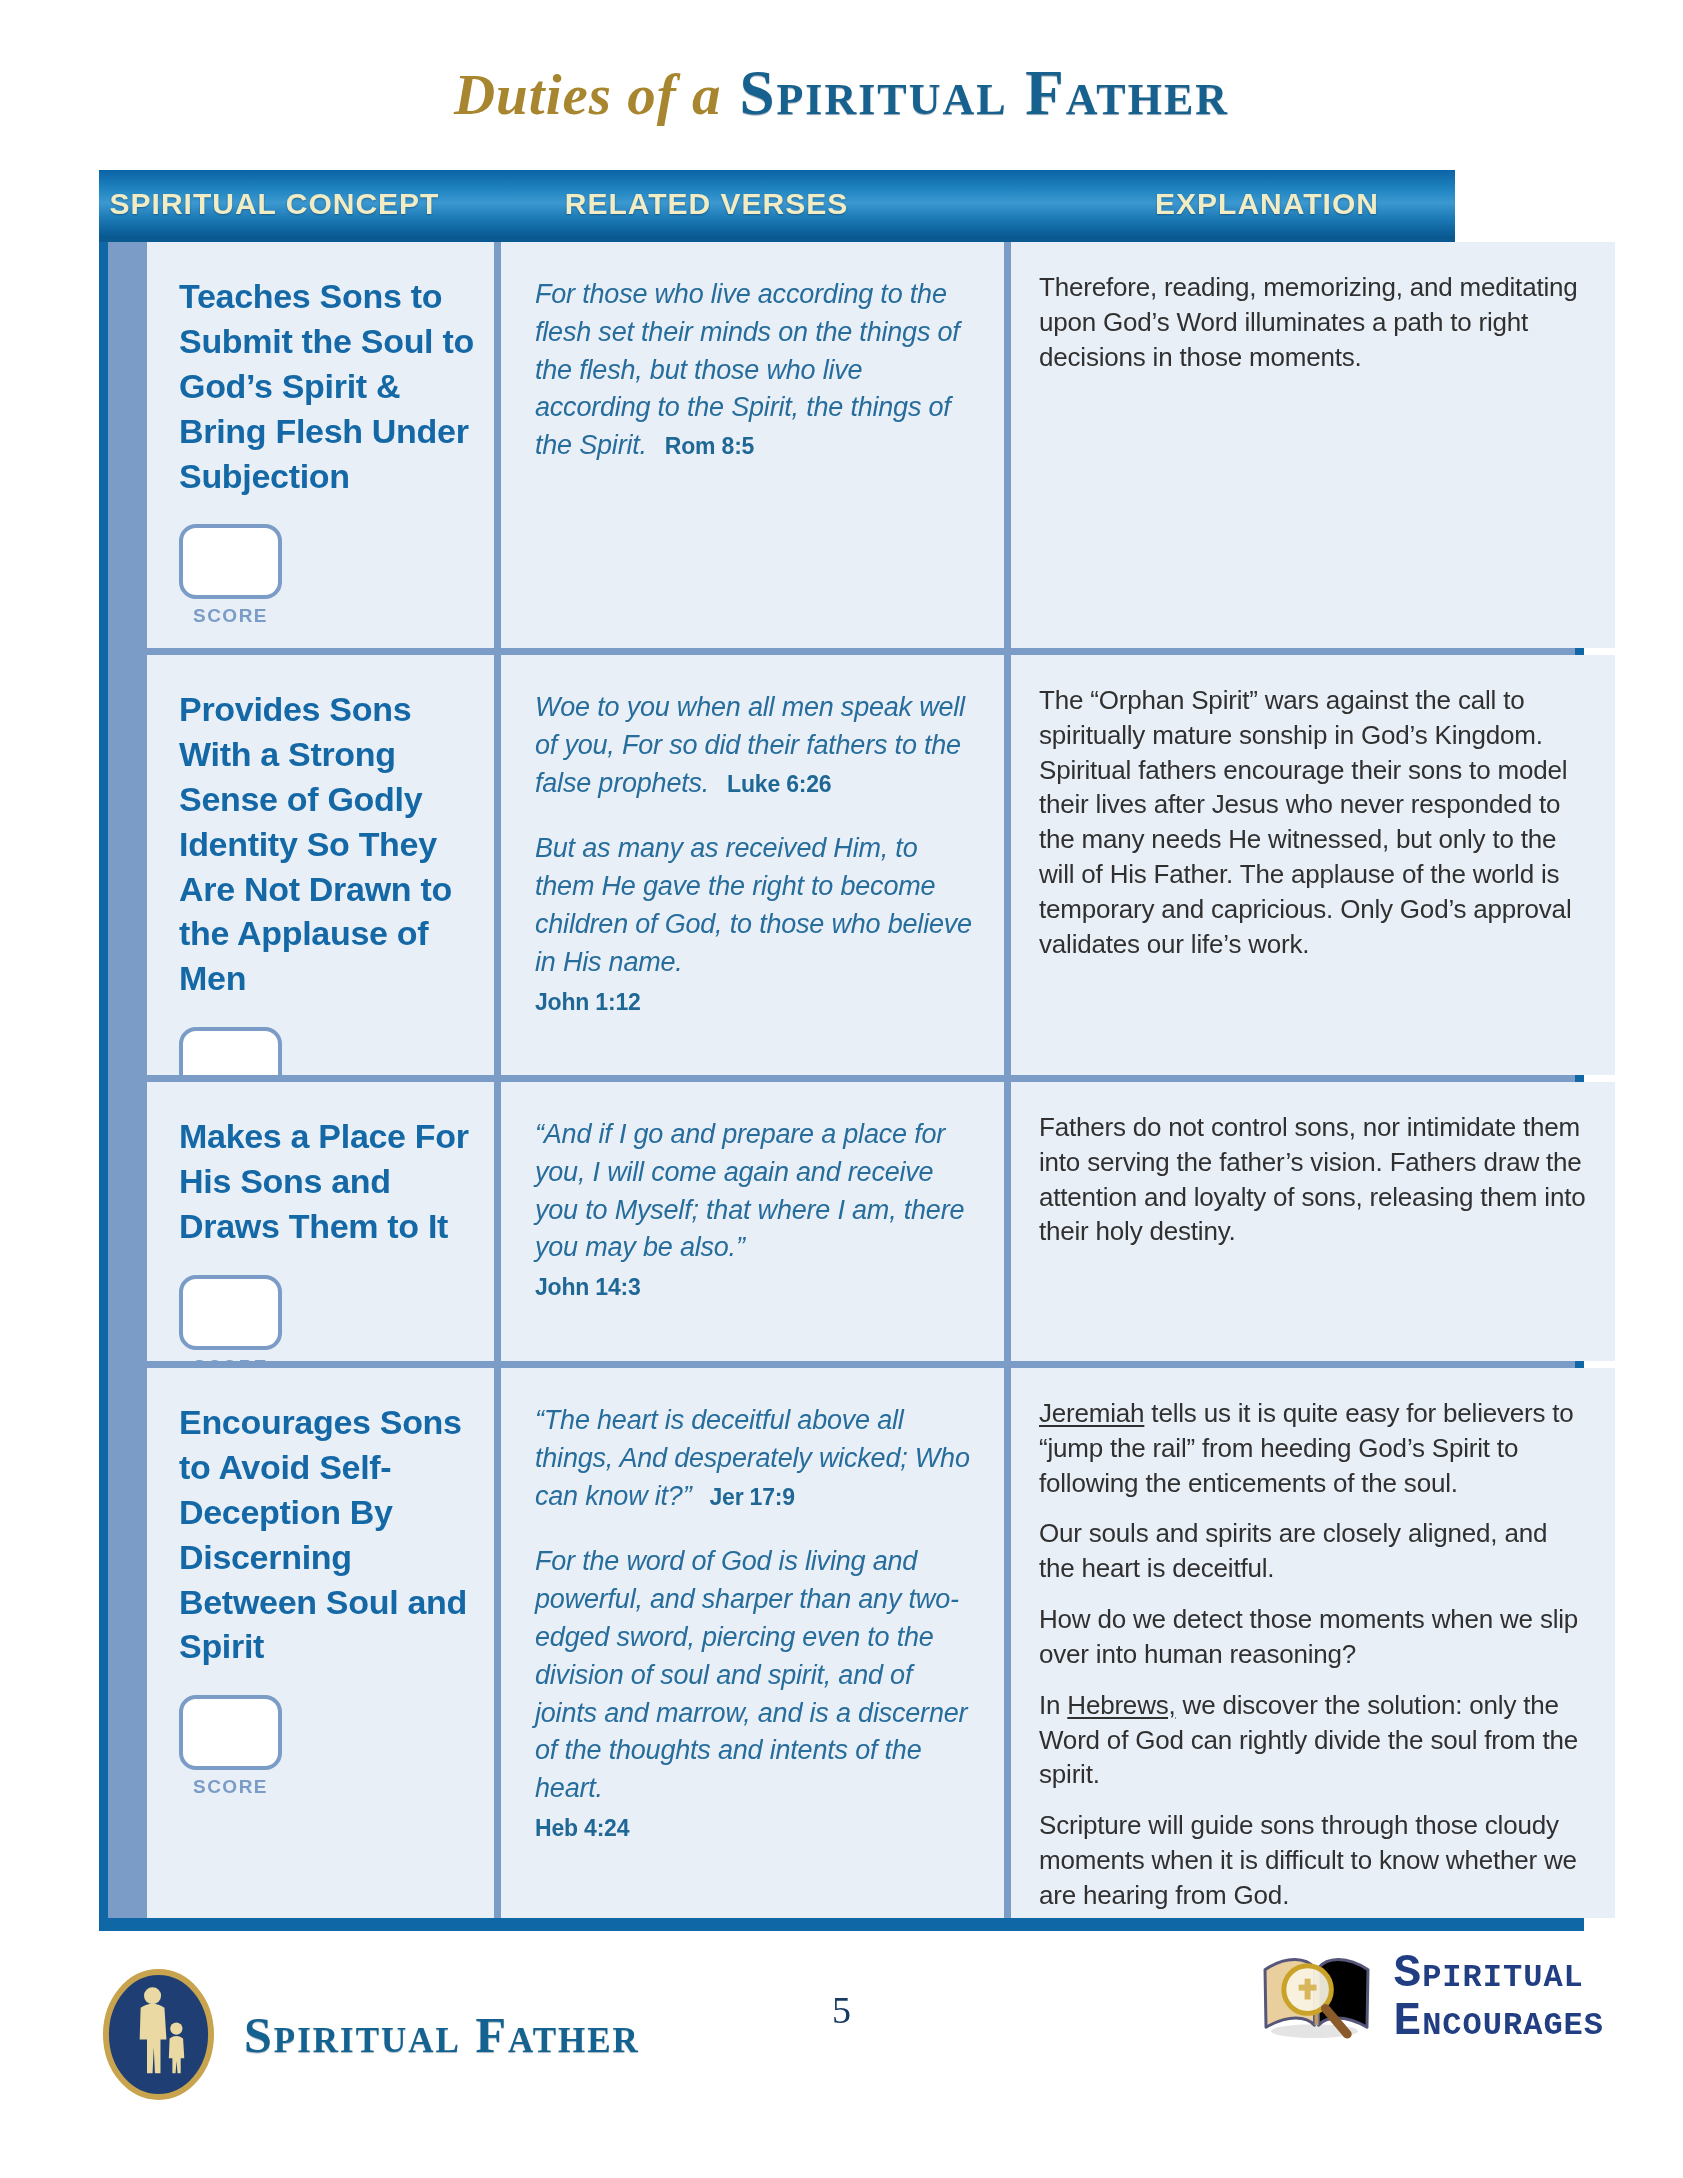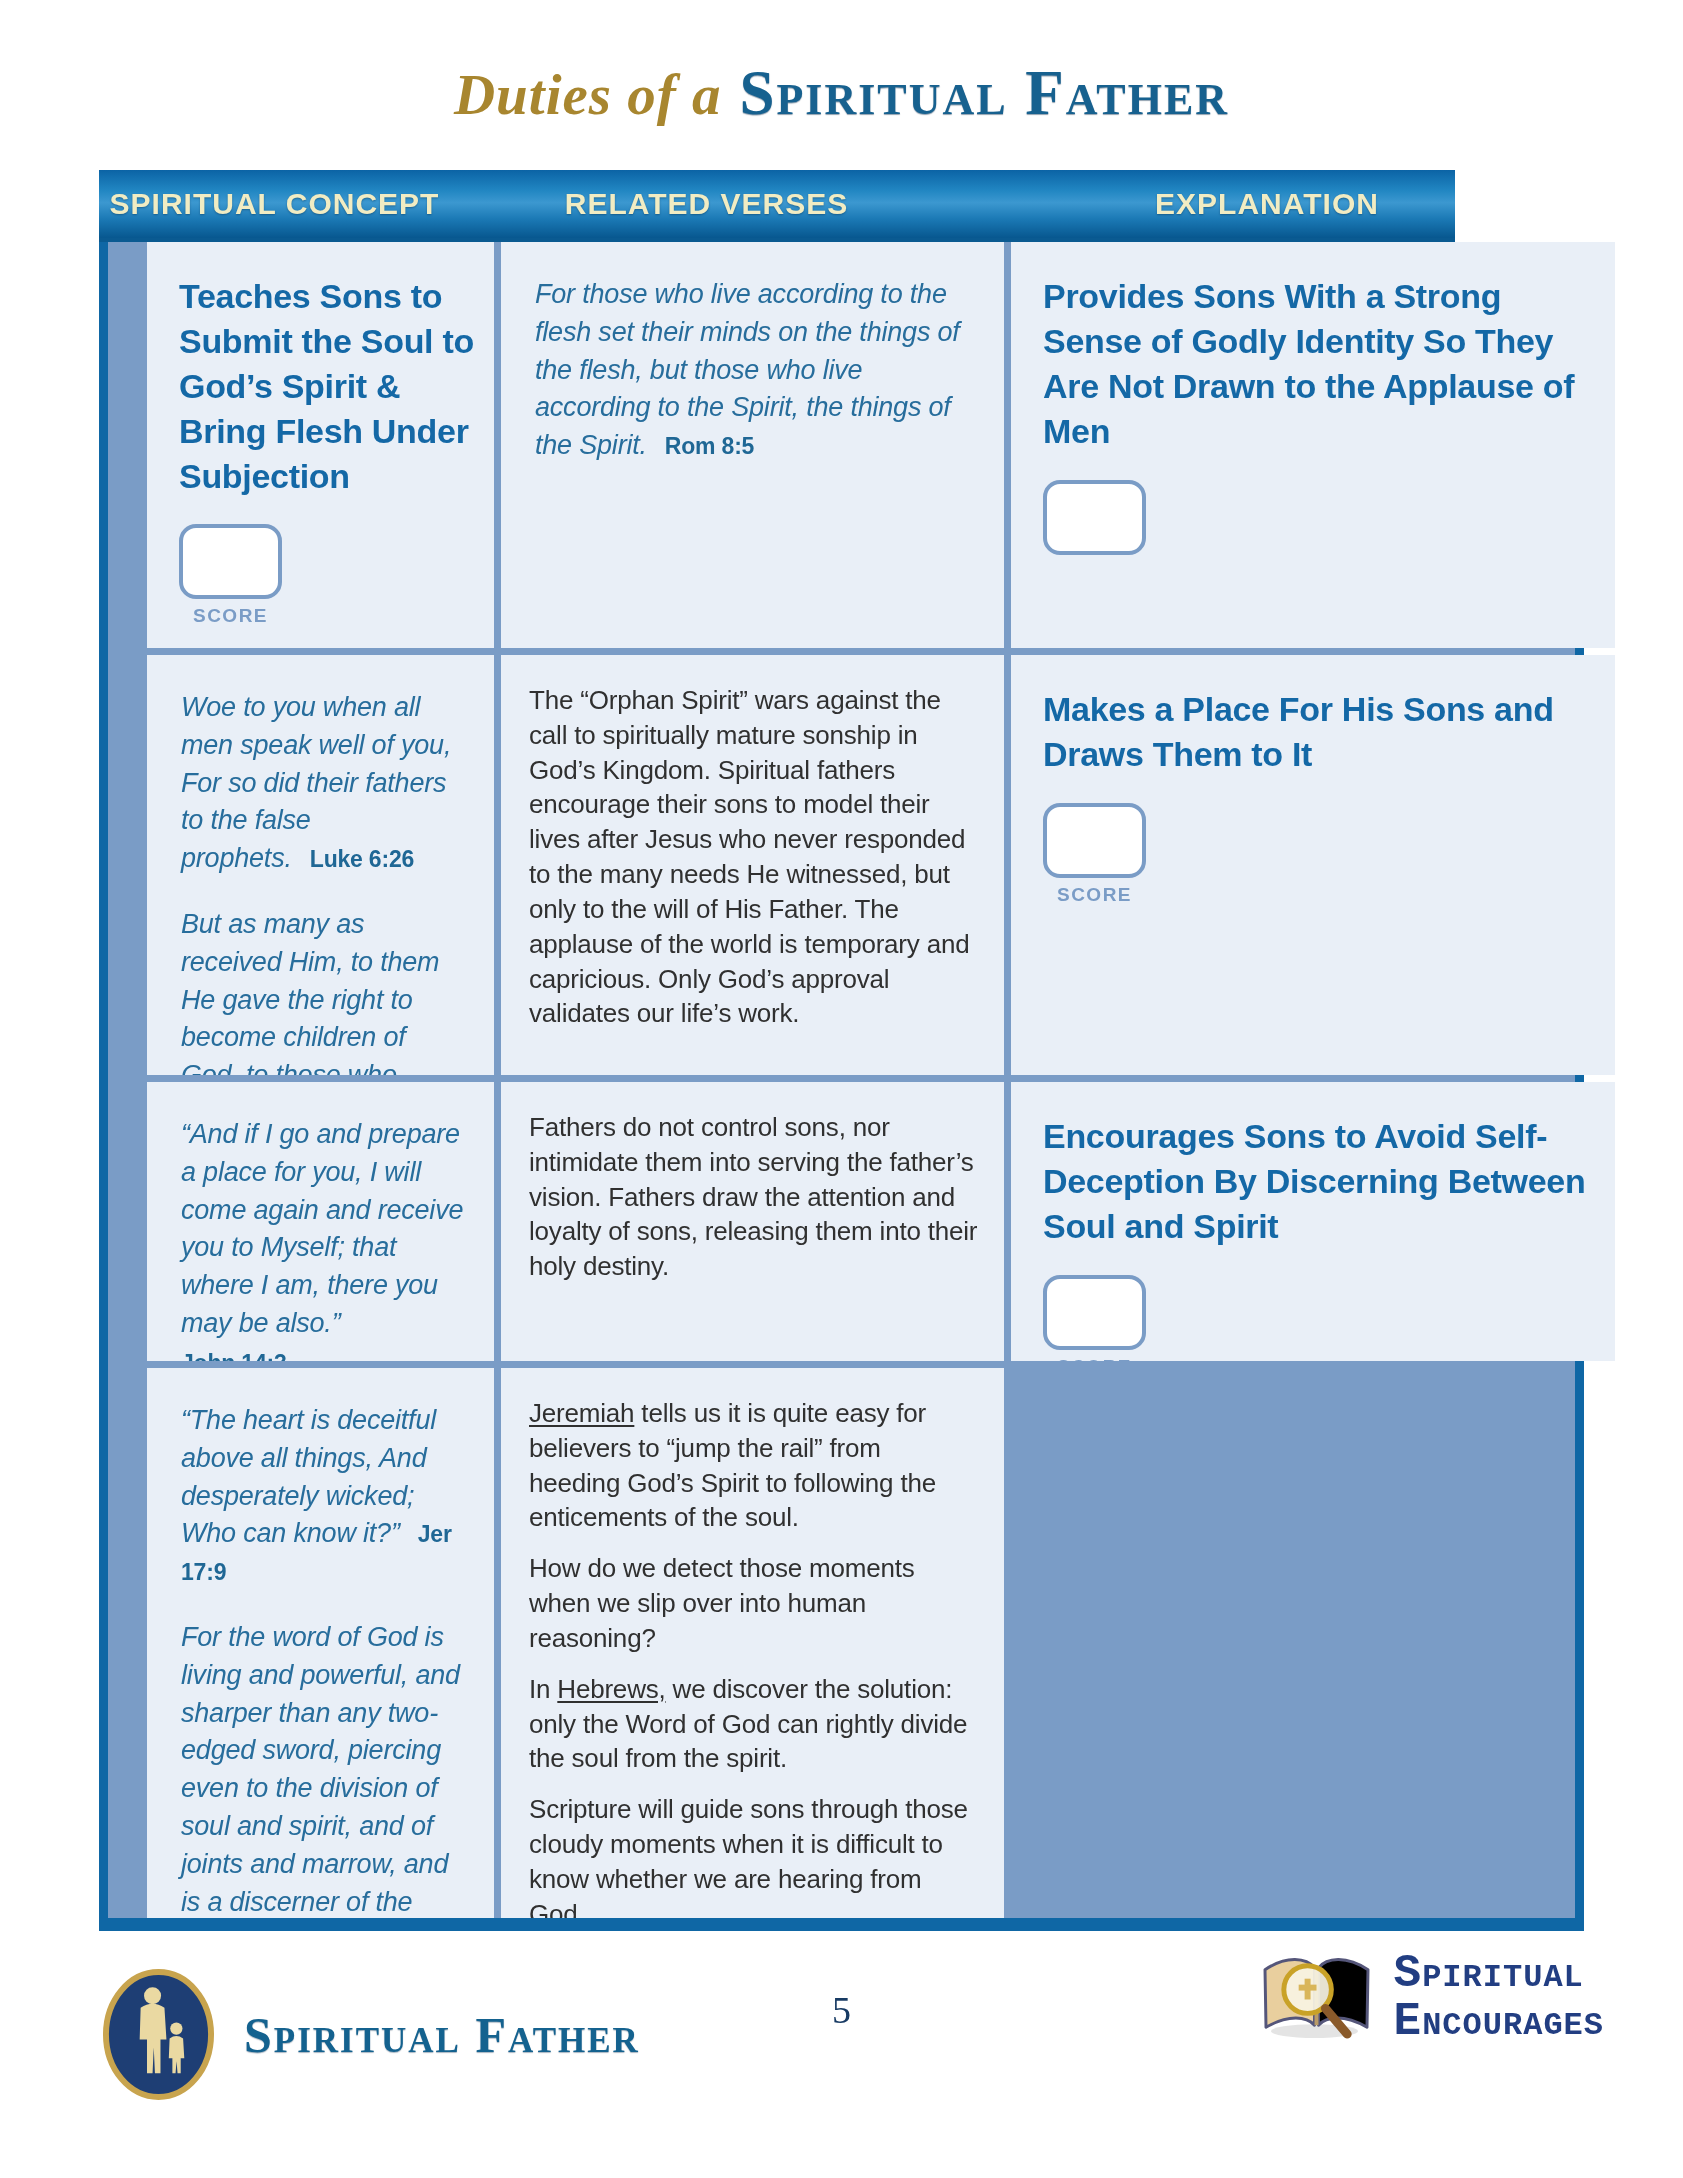--- a/index.html
+++ b/index.html
@@ -81,20 +81,23 @@
       <div class="cell c-concept">
         <div class="concept-title">Teaches Sons to Submit the Soul to God’s Spirit &amp; Bring Flesh Under Subjection</div>
         <div class="score-area">
           <div class="score-box"></div>
           <div class="score-label">SCORE</div>
         </div>
       </div>
       <div class="cell c-verses">
         <p class="verse"><span>For those who live according to the flesh set their minds on the things of the flesh, but those who live according to the Spirit, the things of the Spirit.</span><span class="v-ref inline">Rom 8:5</span></p>
       </div>
+      <div class="cell c-exp">
+        <p class="exp"><span>Therefore, reading, memorizing, and meditating upon God’s Word illuminates a path to right decisions in those moments.</span></p>
+      </div>
 
       <div class="cell c-concept">
         <div class="concept-title">Provides Sons With a Strong Sense of Godly Identity So They Are Not Drawn to the Applause of Men</div>
         <div class="score-area">
           <div class="score-box"></div>
 
         </div>
       </div>
       <div class="cell c-verses">
         <p class="verse"><span>Woe to you when all men speak well of you, For so did their fathers to the false prophets.</span><span class="v-ref inline">Luke 6:26</span></p>
@@ -127,20 +130,21 @@
           <div class="score-label">SCORE</div>
         </div>
       </div>
       <div class="cell c-verses">
         <p class="verse"><span>“The heart is deceitful above all things, And desperately wicked; Who can know it?”</span><span class="v-ref inline">Jer 17:9</span></p>
         <p class="verse"><span>For the word of God is living and powerful, and sharper than any two-edged sword, piercing even to the division of soul and spirit, and of joints and marrow, and is a discerner of the thoughts and intents of the heart.</span></p>
         <div class="v-ref block">Heb 4:24</div>
       </div>
       <div class="cell c-exp">
         <p class="exp"><span class="u">Jeremiah</span><span> tells us it is quite easy for believers to “jump the rail” from heeding God’s Spirit to following the enticements of the soul.</span></p>
+        <p class="exp"><span>Our souls and spirits are closely aligned, and the heart is deceitful.</span></p>
         <p class="exp"><span>How do we detect those moments when we slip over into human reasoning?</span></p>
         <p class="exp"><span>In </span><span class="u">Hebrews,</span><span> we discover the solution:  only the Word of God can rightly divide the soul from the spirit.</span></p>
         <p class="exp"><span>Scripture will guide sons through those cloudy moments when it is difficult to know whether we are hearing from God.</span></p>
       </div>
 
     </div>
   </div>
 
   <div class="footer-left">
     <svg width="115" height="133" viewBox="0 0 58 67">

